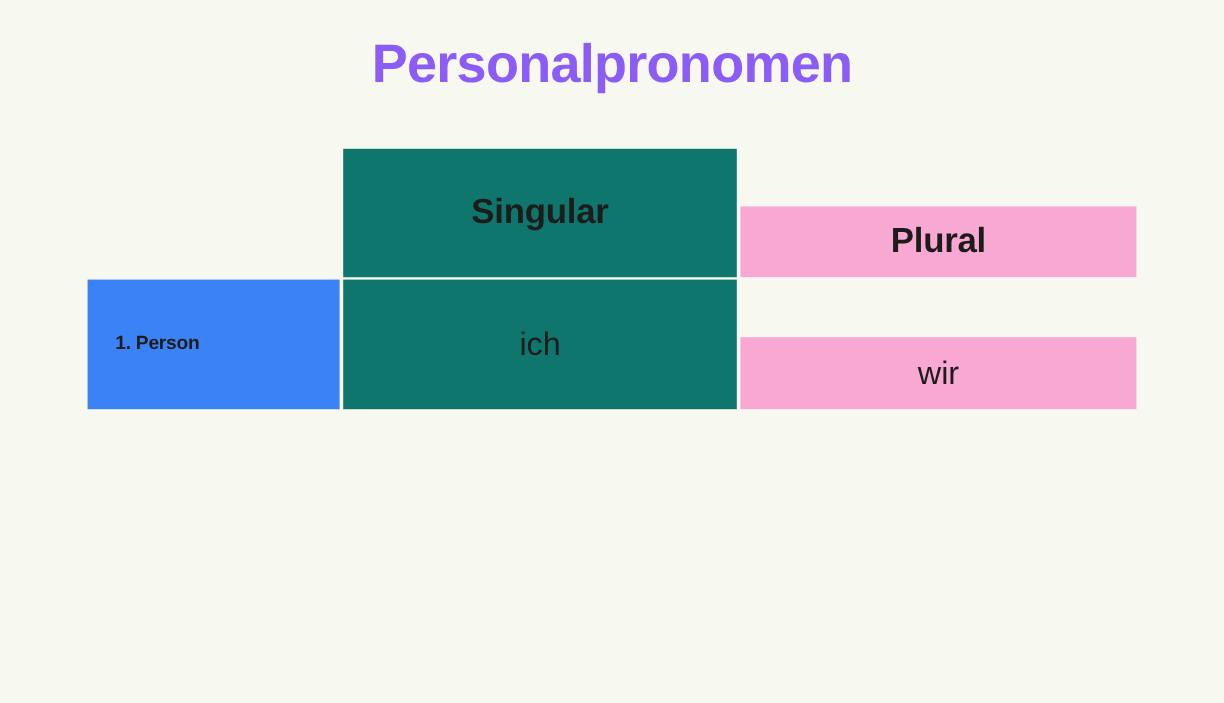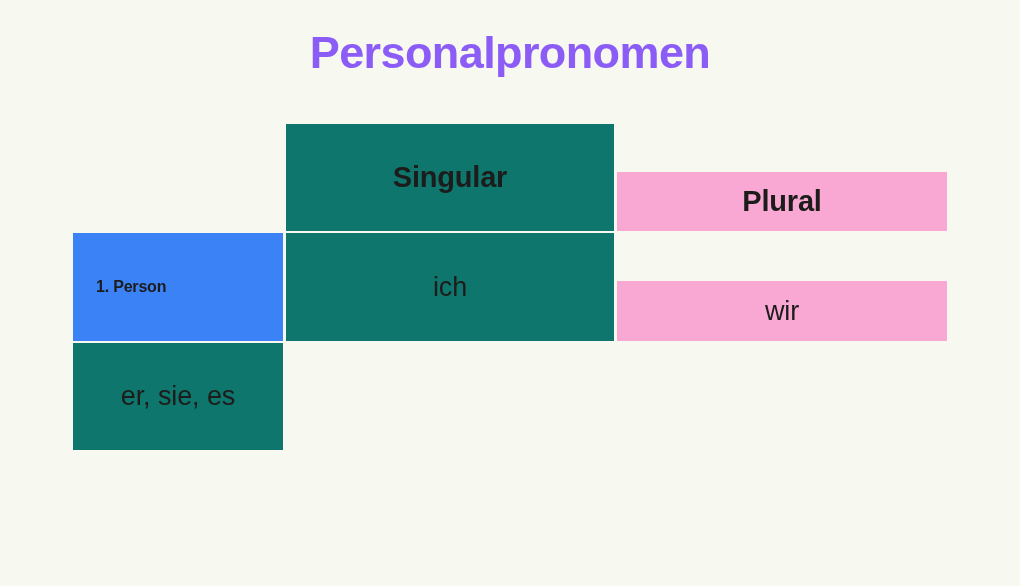--- a/index.html
+++ b/index.html
@@ -96,15 +96,14 @@
 
   <div class="cell cell-sing cell-colhead">Singular</div>
 
   <div class="cell cell-plur cell-colhead">Plural</div>
 
   <div class="cell cell-rowhead">1. Person</div>
   <div class="cell cell-sing cell-data">ich</div>
   <div class="cell cell-plur cell-data">wir</div>
 
 
-  <div class="cell cell-sing cell-data">er, sie, es</div>
 
 </div>
 
 </body></html>

